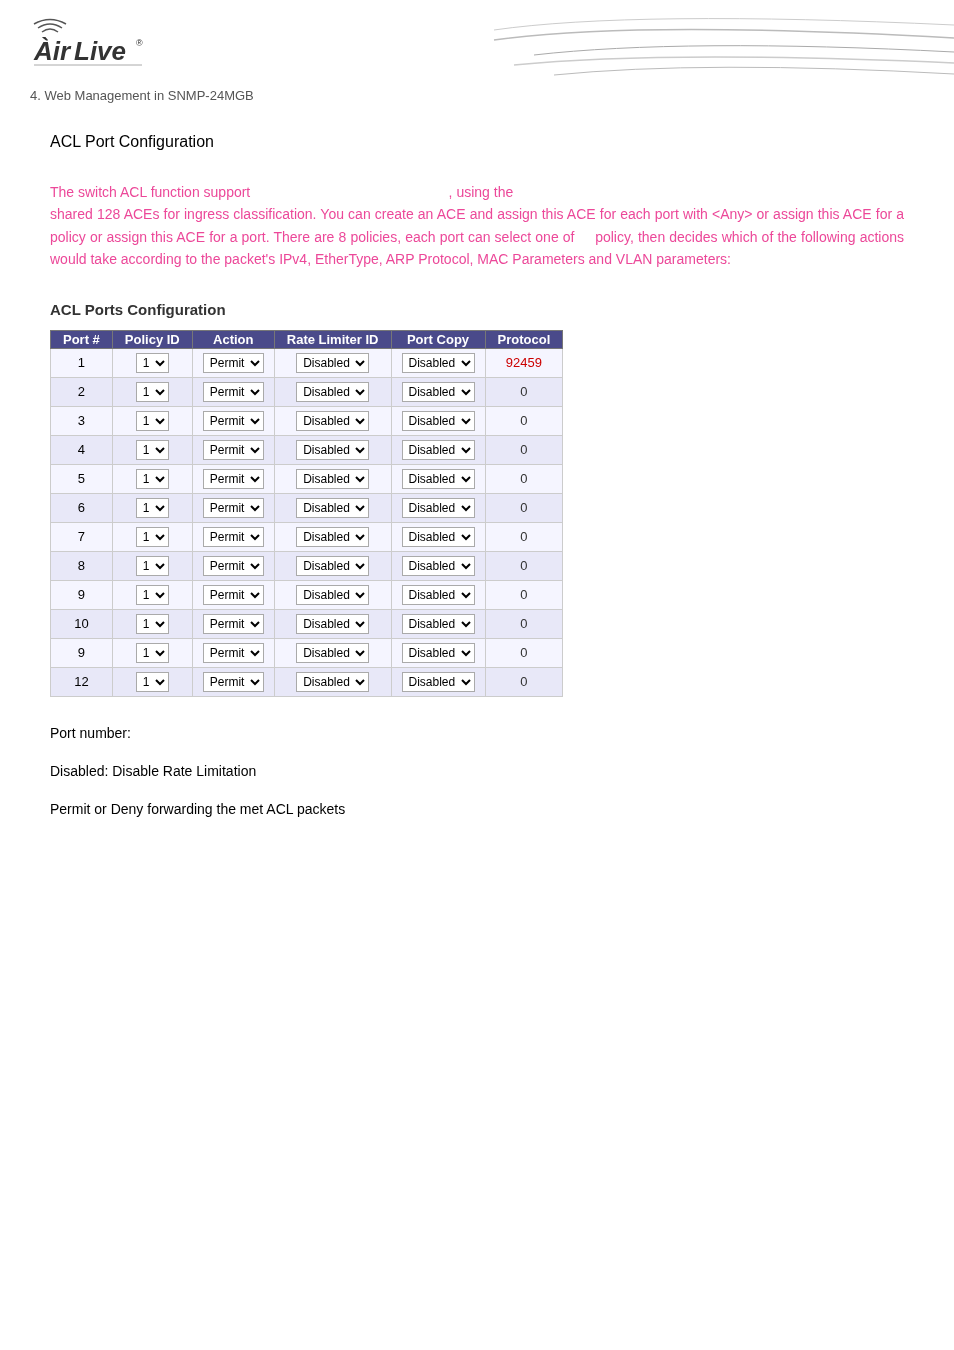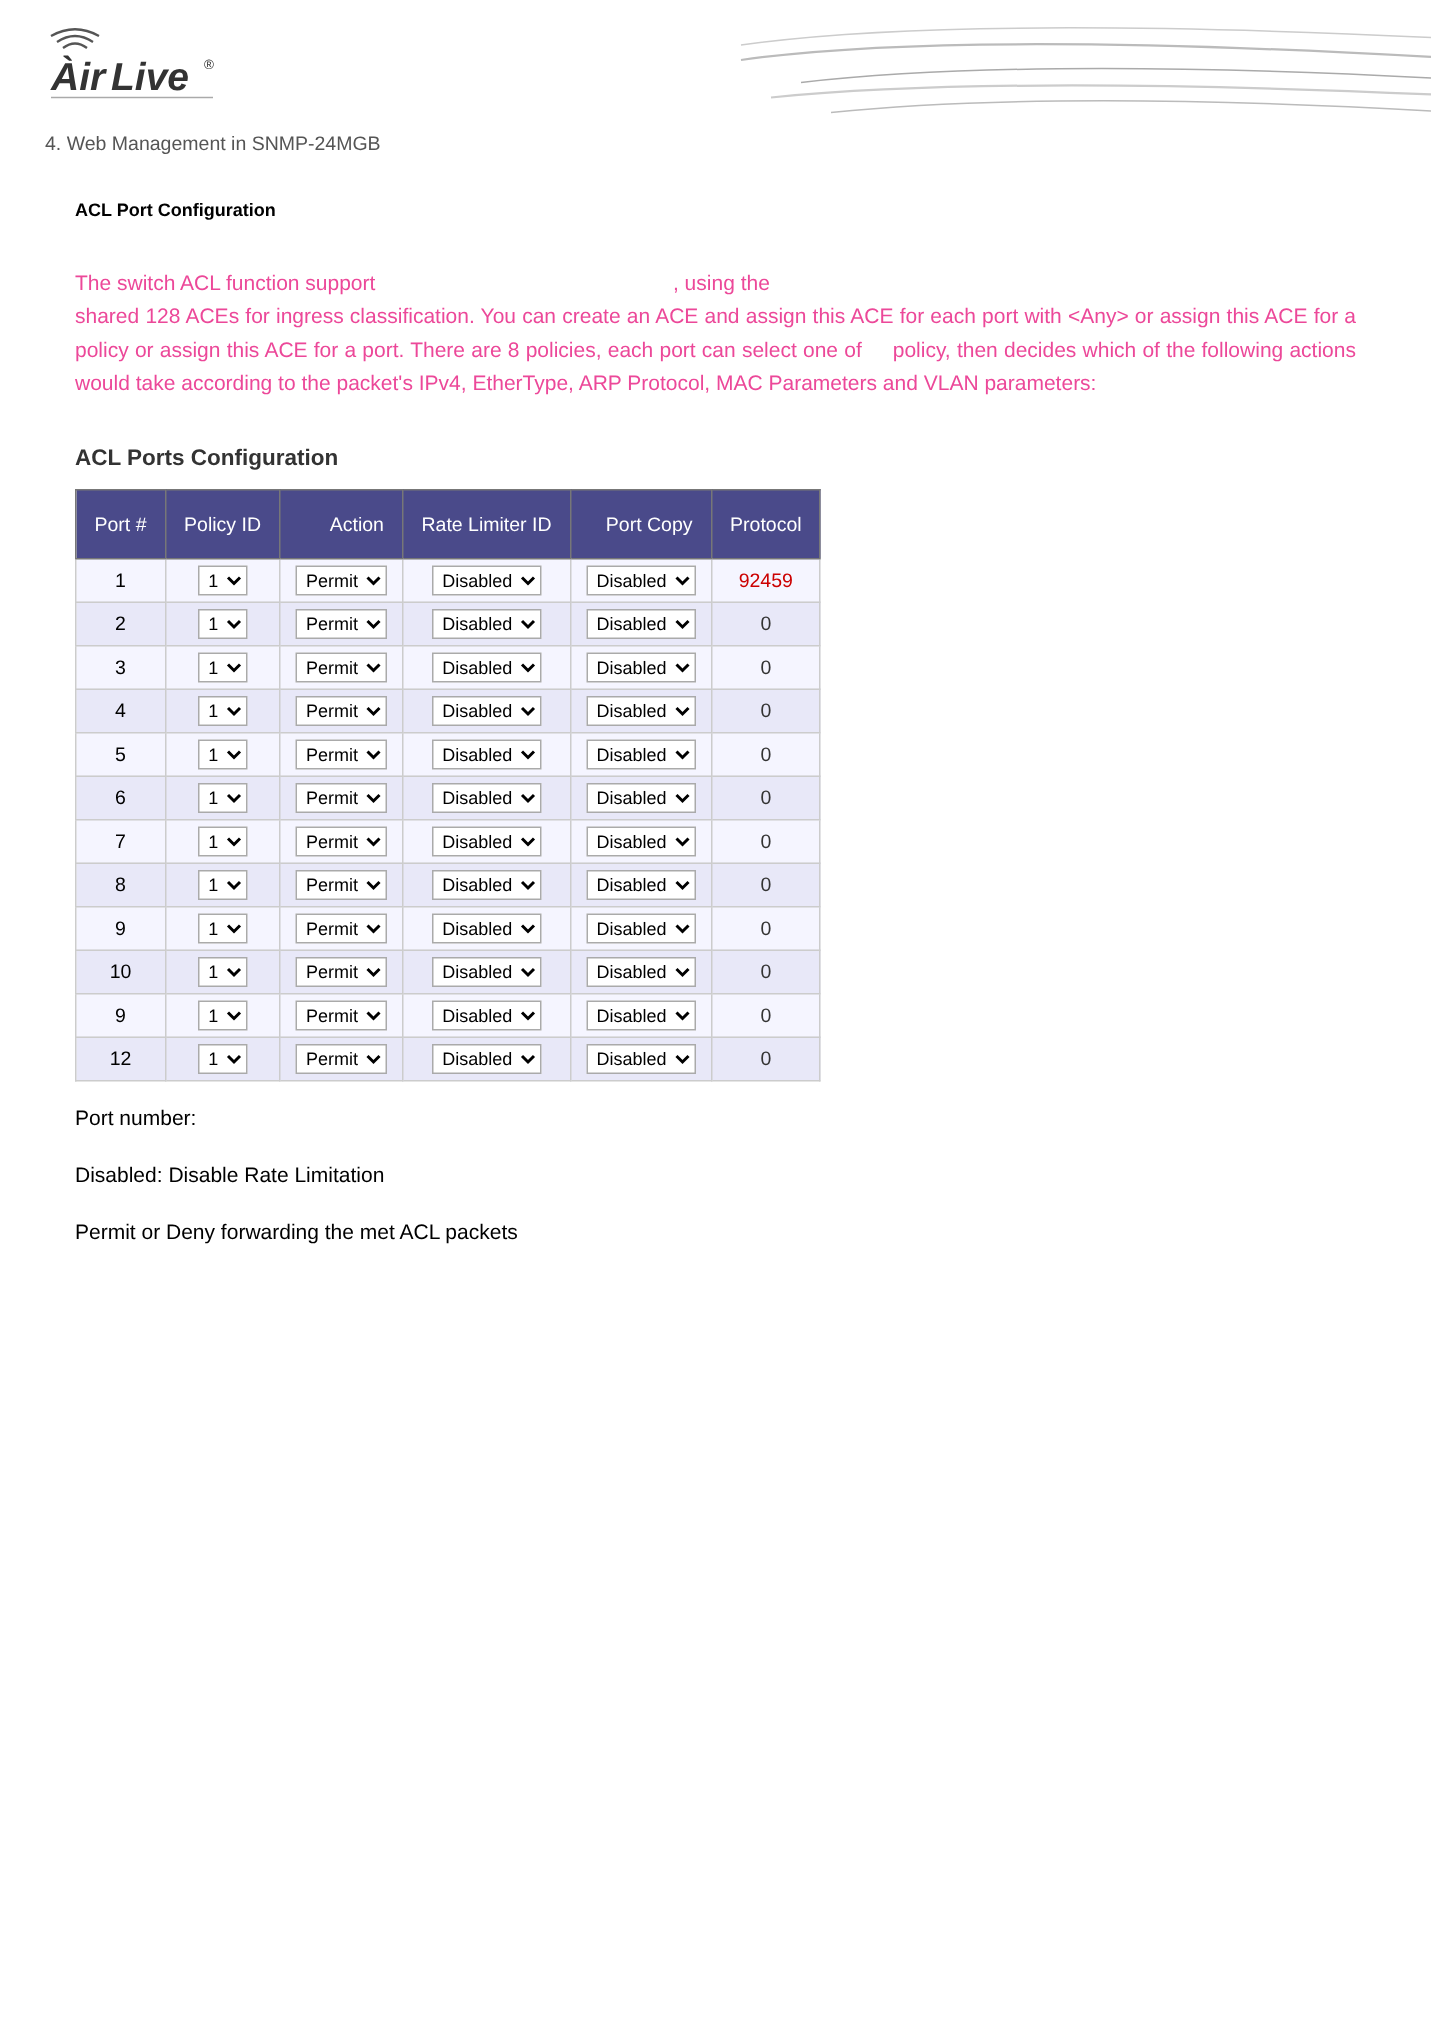--- a/index.html
+++ b/index.html
@@ -34,57 +34,57 @@
       padding-top: 10px;
       white-space: nowrap;
     }
 
     
     .content {
       padding: 30px 50px 30px 50px;
     }
 
     .page-title {
-      font-size: 12px;
-      font-weight: bold;
+      font-size: 16px;
+      font-weight: normal;
       margin-bottom: 30px;
       color: #000;
     }
 
     .description {
       font-size: 14px;
       line-height: 1.6;
       margin-bottom: 30px;
       color: #ec4899;
       text-align: justify;
     }
 
     
     .acl-section {
-      margin: 16px 0;
+      margin: 28px 0;
     }
 
     .acl-section-title {
       font-size: 15px;
       font-weight: bold;
       color: #333;
       margin-bottom: 12px;
     }
 
     
     table.acl-table {
       border-collapse: collapse;
       font-size: 13px;
     }
     table.acl-table th {
       background-color: #4a4a8a;
       color: #fff;
-      padding: 15px 12px;
-      text-align: right;
-      font-weight: normal;
+      padding: 1px 12px;
+      text-align: center;
+      font-weight: bold;
       border: 1px solid #777;
       white-space: nowrap;
     }
     table.acl-table td {
       padding: 4px 10px;
       text-align: center;
       border: 1px solid #ccc;
       white-space: nowrap;
     }
     table.acl-table tr:nth-child(odd) td {

